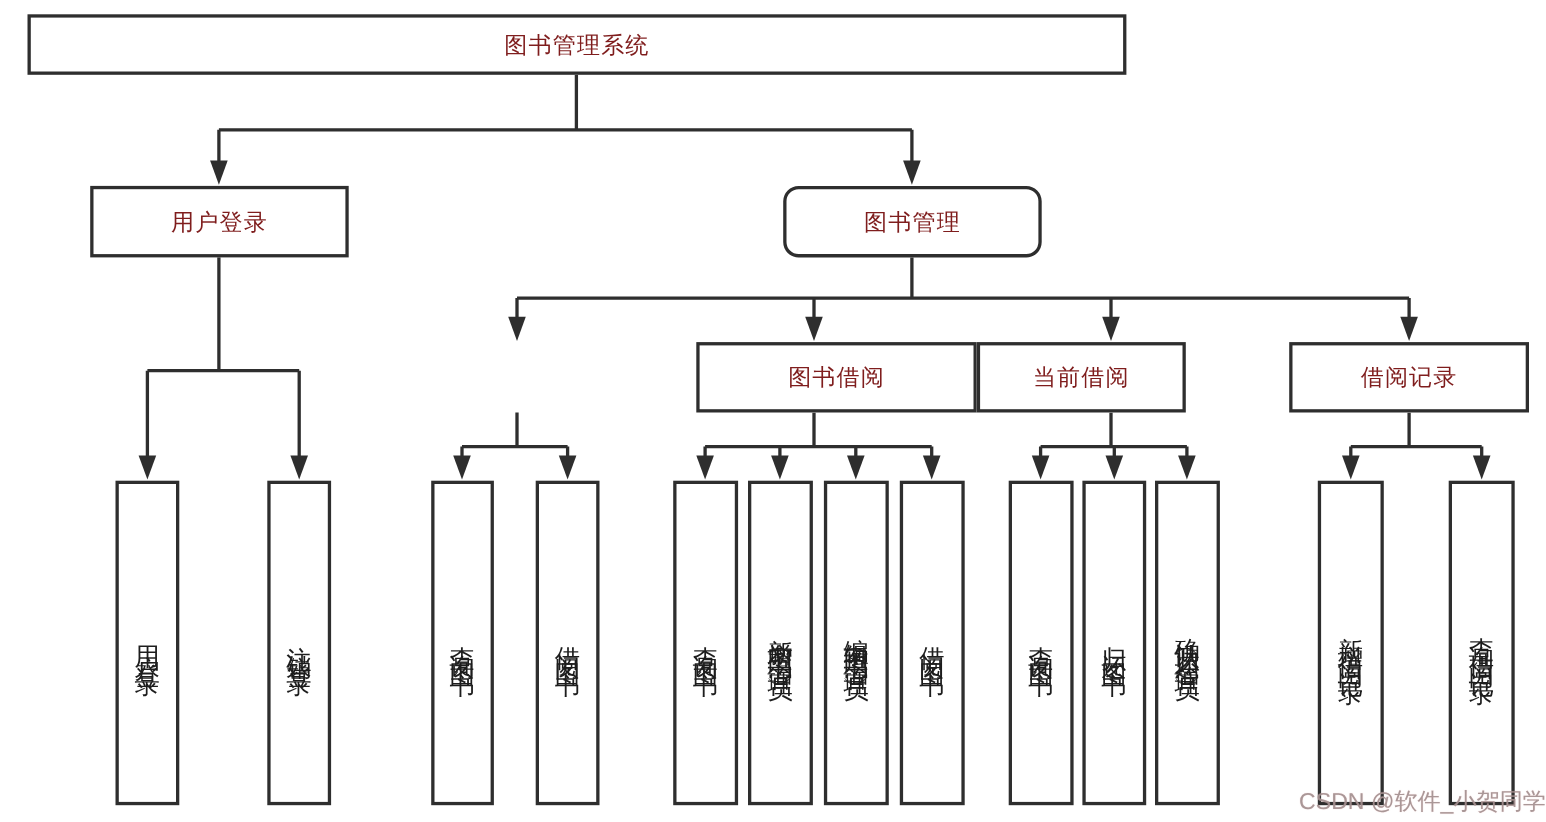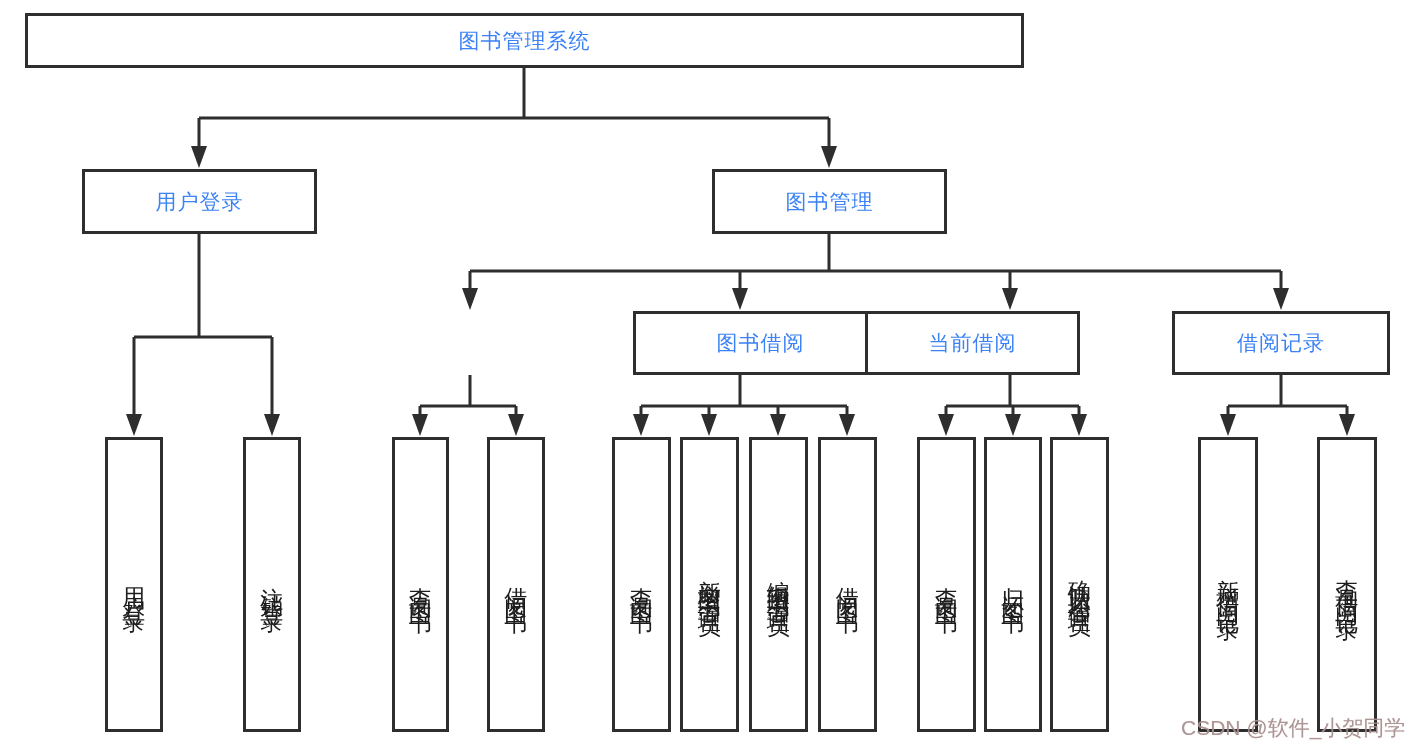--- a/index.html
+++ b/index.html
@@ -29,21 +29,21 @@
     background: #ffffff;
     border: 3px solid #2e2e2e;
     display: flex;
     align-items: center;
     justify-content: center;
     z-index: 2;
   }
   .hlabel {
     font-size: 21px;
     letter-spacing: 1px;
-    color: #3b82f6;
+    color: #7f1d1d;
     white-space: nowrap;
   }
   .root-box   { left: 25px;  top: 13px;  width: 999px; height: 55px; }
   .lvl2       { top: 169px; height: 65px; width: 235px; }
   .lvl3       { top: 311px; height: 64px; }
   .leaf       { top: 437px; height: 295px; }
   .vtext {
     writing-mode: vertical-rl;
     text-orientation: mixed;
     font-size: 23px;
@@ -110,28 +110,28 @@
     </g>
   </svg>
 
   <div class="node root-box">
     <span class="hlabel">图书管理系统</span>
   </div>
 
   <div class="node lvl2" style="left:82px;">
     <span class="hlabel">用户登录</span>
   </div>
-  <div class="node lvl2" style="left:712px;">
+  <div class="node lvl2" style="left:712px;border-radius:14px;">
     <span class="hlabel">图书管理</span>
   </div>
 
   <div class="node lvl3" style="left:633px;width:255px;">
     <span class="hlabel">图书借阅</span>
   </div>
-  <div class="node lvl3" style="left:865px;width:215px;">
+  <div class="node lvl3" style="left:888px;width:190px;">
     <span class="hlabel">当前借阅</span>
   </div>
   <div class="node lvl3" style="left:1172px;width:218px;">
     <span class="hlabel">借阅记录</span>
   </div>
 
   <div class="node leaf" style="left:105px;width:58px;">
     <span class="vtext">用户登录</span>
   </div>
   <div class="node leaf" style="left:243px;width:58px;">

